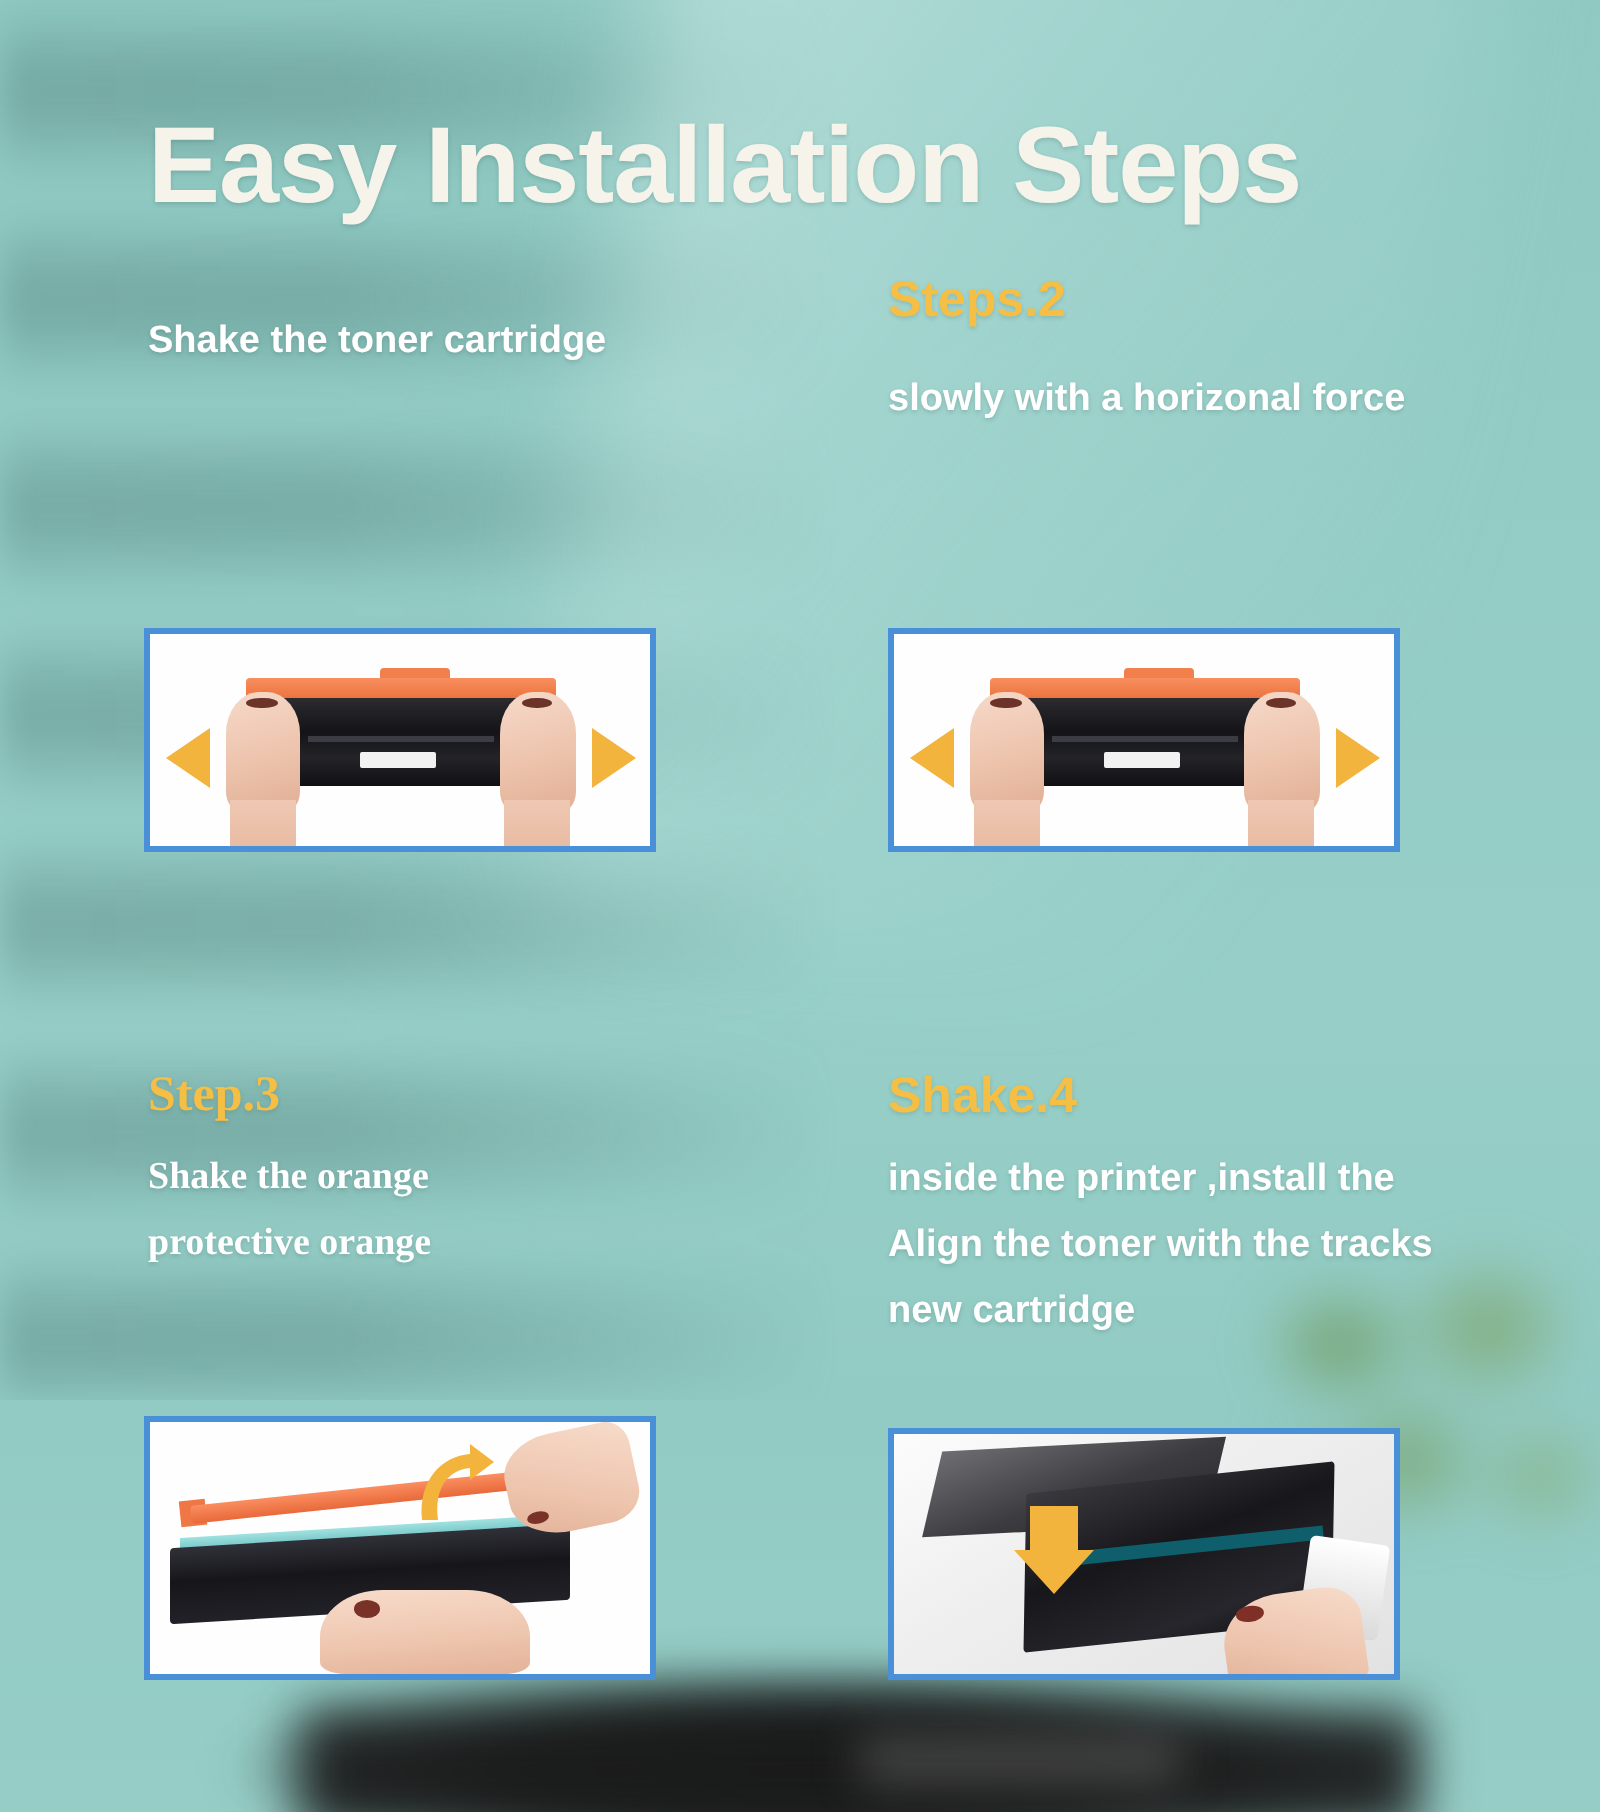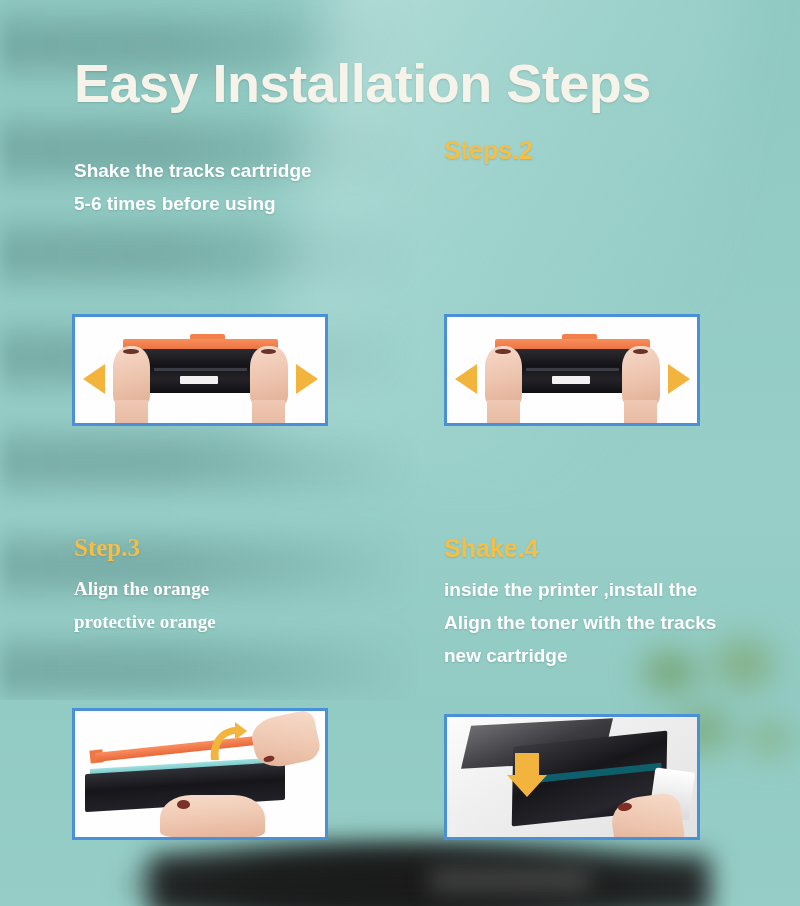--- a/index.html
+++ b/index.html
@@ -419,22 +419,21 @@
   <div class="bg-printer"></div>
   <div class="bg-printer2"></div>
   <div class="bg-printer-hl"></div>
 
   <div class="content">
 
     <div class="poster-title">Easy Installation Steps</div>
 
     <div class="step" style="left:74px; top:136px;">
       <div class="step-desc">
-        <span class="line">Shake the tracks cartridge</span>
-        <span class="line">5-6 times before using</span>
+        <span class="line">Shake the toner cartridge</span>
       </div>
     </div>
 
     <div class="photo-frame" style="left:72px; top:314px; width:256px; height:112px;">
       <div class="photo-inner">
         <div class="cart-tab"></div>
         <div class="cart-top"></div>
         <div class="cart-body">
           <div class="cart-roller"></div>
         </div>
@@ -448,20 +447,21 @@
           <div class="wrist"></div>
         </div>
         <div class="arrow-left"></div>
         <div class="arrow-right"></div>
       </div>
     </div>
 
     <div class="step" style="left:444px; top:136px;">
       <div class="step-label">Steps.2</div>
       <div class="step-desc">
+        <span class="line">slowly with a horizonal force</span>
       </div>
     </div>
 
     <div class="photo-frame" style="left:444px; top:314px; width:256px; height:112px;">
       <div class="photo-inner">
         <div class="cart-tab"></div>
         <div class="cart-top"></div>
         <div class="cart-body">
           <div class="cart-roller"></div>
         </div>
@@ -475,21 +475,21 @@
           <div class="wrist"></div>
         </div>
         <div class="arrow-left"></div>
         <div class="arrow-right"></div>
       </div>
     </div>
 
     <div class="step" style="left:74px; top:534px;font-family:Liberation Serif, serif;">
       <div class="step-label">Step.3</div>
       <div class="step-desc" style="margin-top:10px;">
-        <span class="line">Align the orange</span>
+        <span class="line">Shake the orange</span>
         <span class="line">protective orange</span>
       </div>
     </div>
 
     <div class="photo-frame" style="left:72px; top:708px; width:256px; height:132px;">
       <div class="photo-inner">
         <div class="s3-strip-end"></div>
         <div class="s3-strip"></div>
         <div class="s3-drum"></div>
         <div class="s3-cart"></div>

